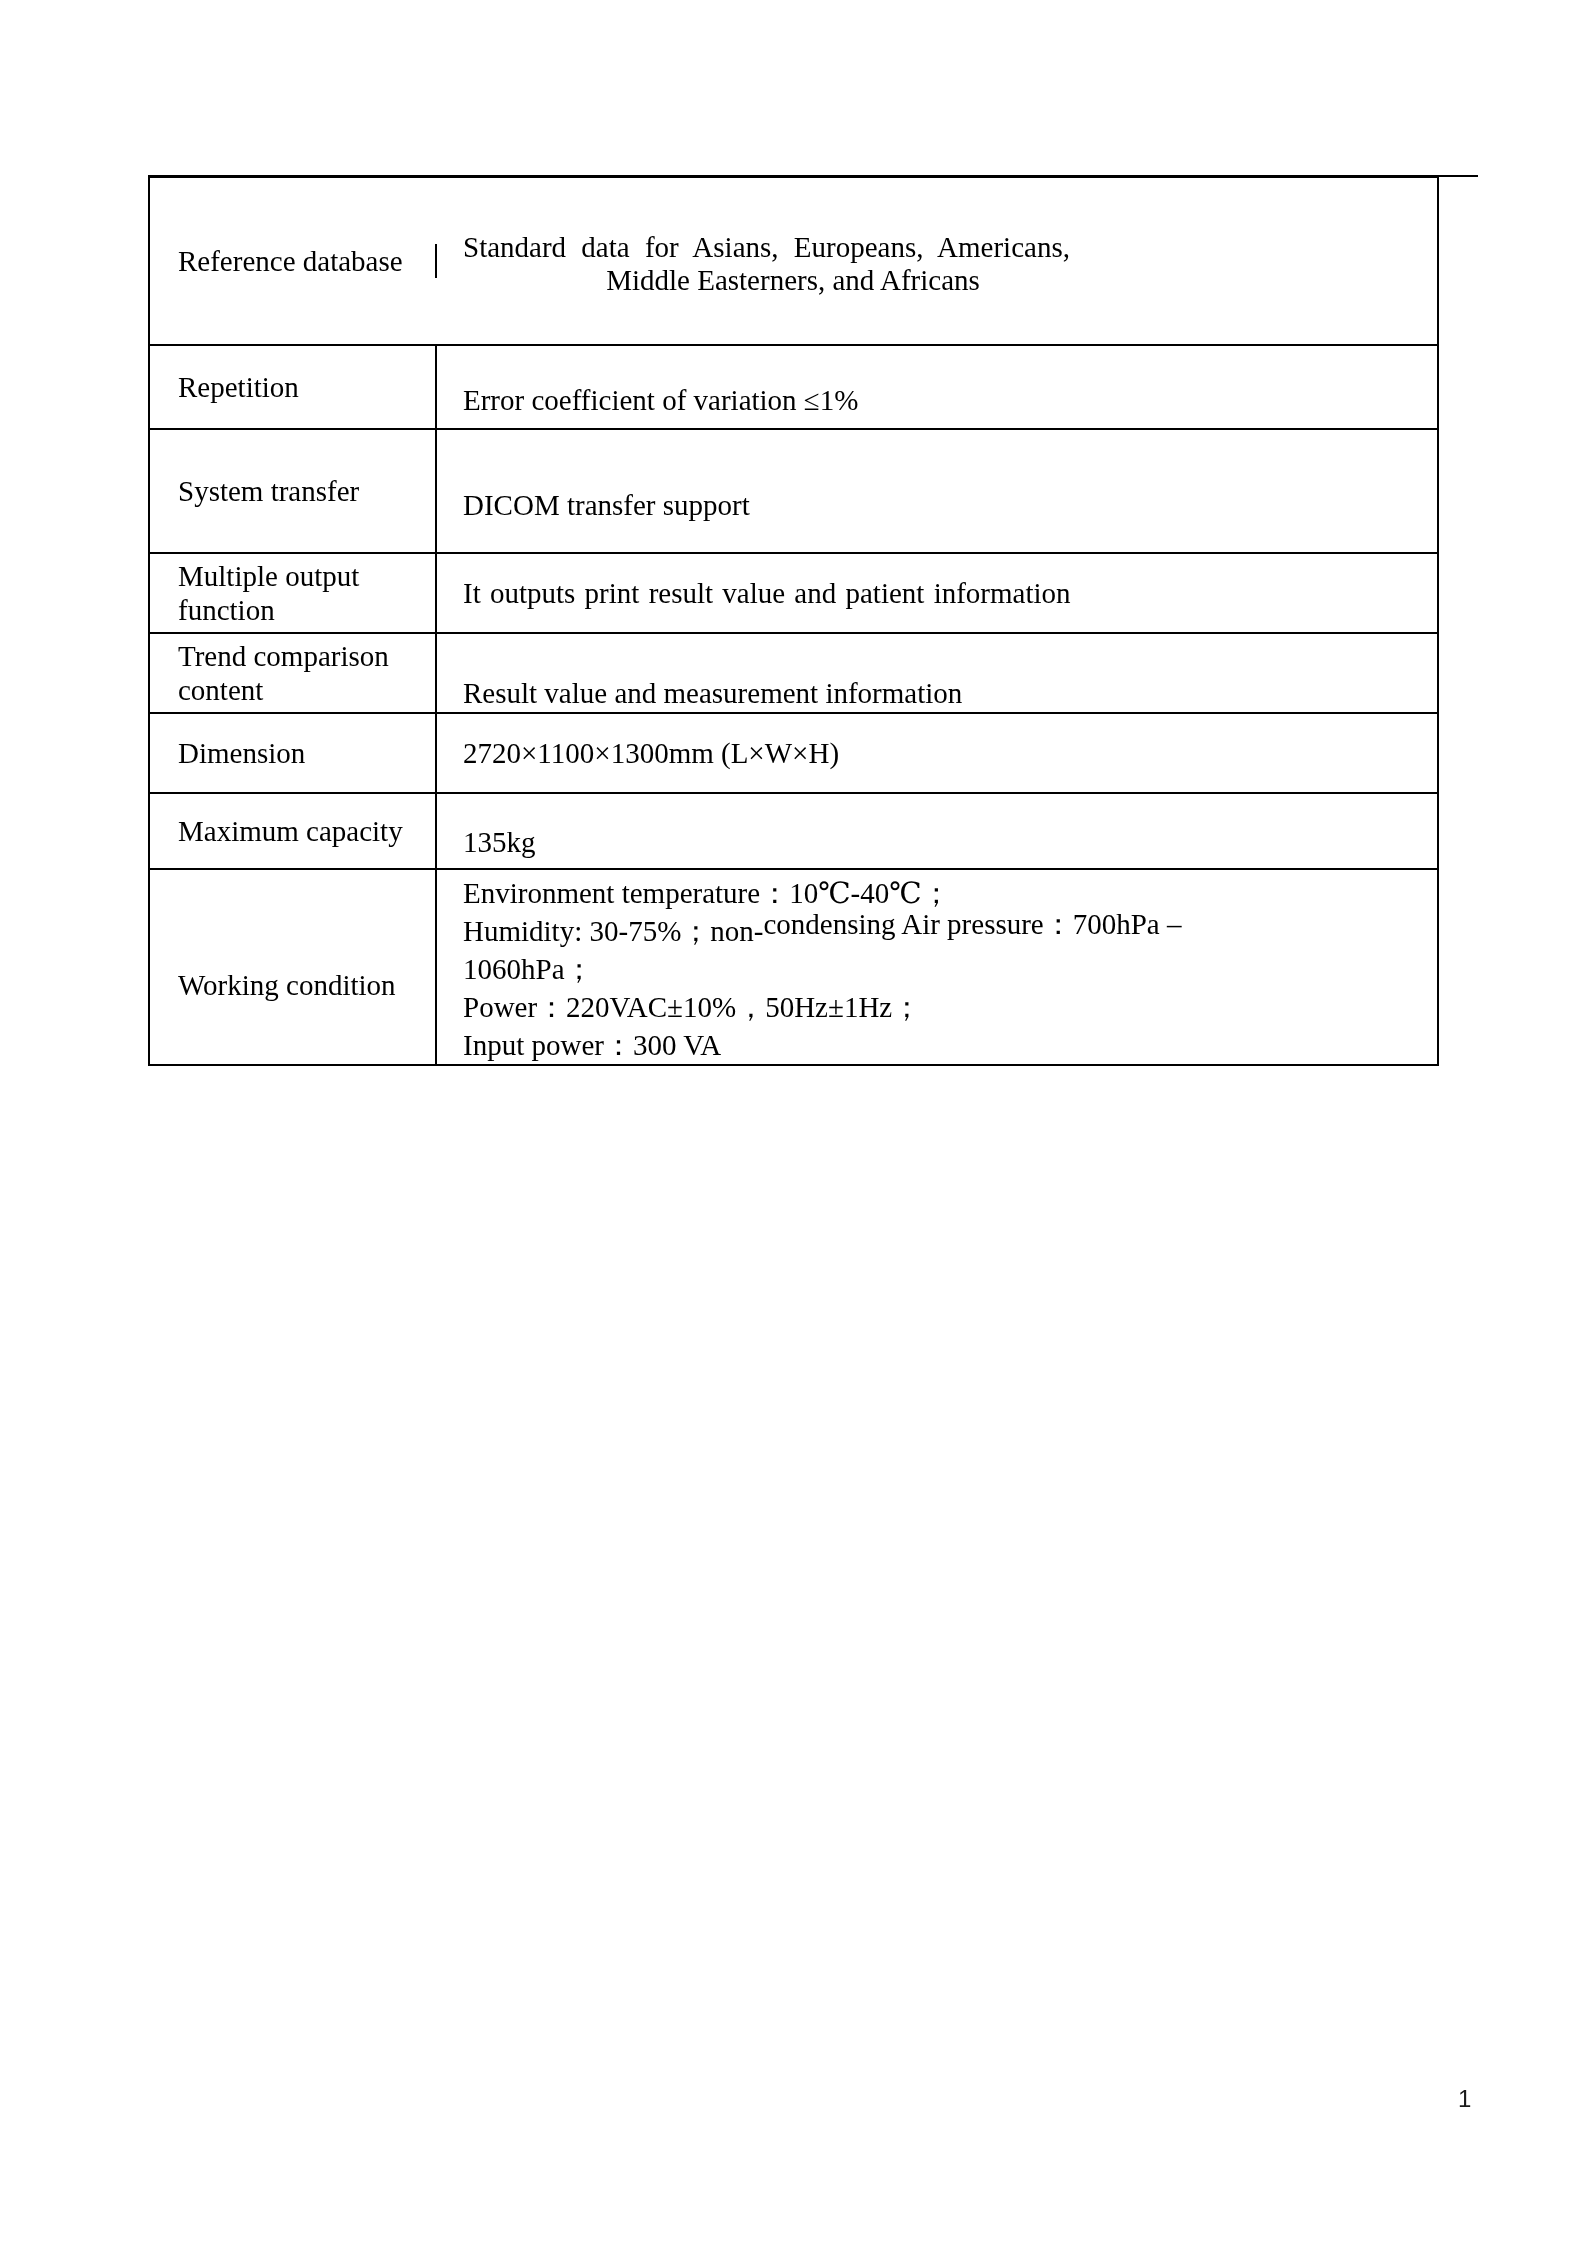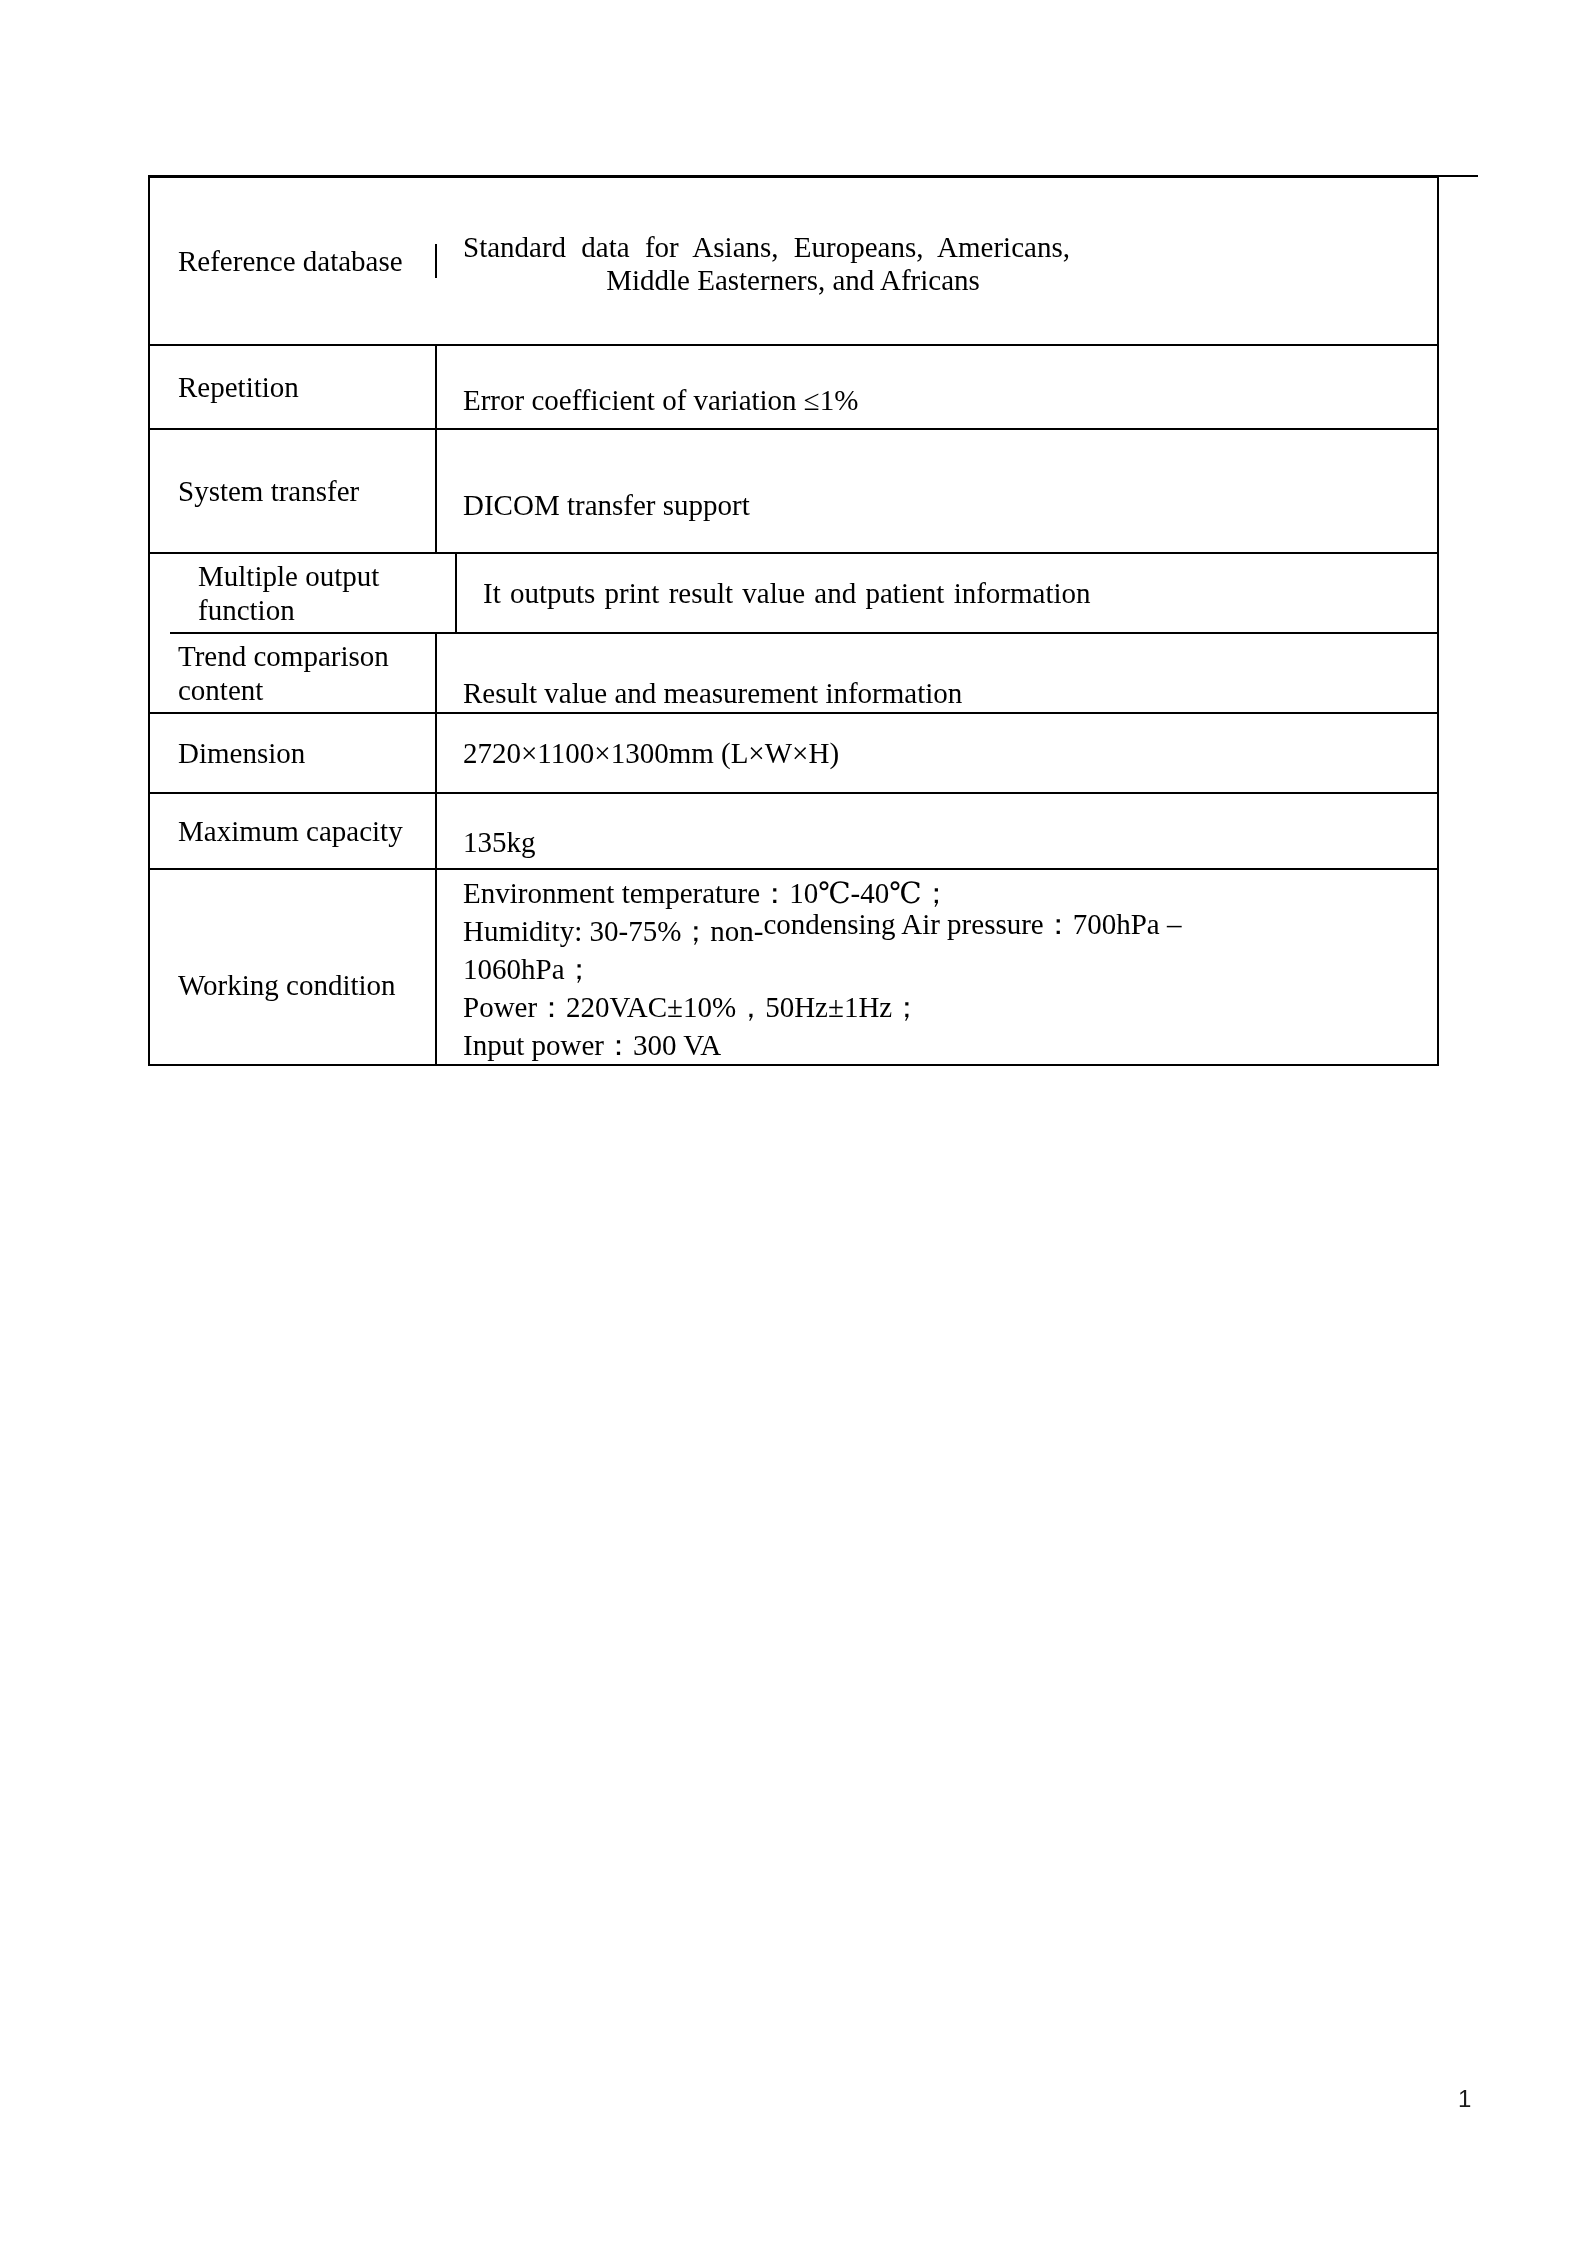--- a/index.html
+++ b/index.html
@@ -29,21 +29,21 @@
   }
   .t-row {
     display: flex;
     box-sizing: border-box;
     border-bottom: 2px solid #000;
   }
   .t-row:last-child { border-bottom: none; }
   .r1 { height: 168px; align-items: center; }
   .r2 { height: 84px; }
   .r3 { height: 124px; }
-  .r4 { height: 80px; margin-left: 20px; }
+  .r4 { height: 80px; }
   .r5 { height: 80px; }
   .r6 { height: 80px; }
   .r7 { height: 76px; }
   .r8 { flex: 1; }
   .cell {
     box-sizing: border-box;
     display: flex;
     align-items: center;
     font-size: 29px;
     line-height: 34px;

